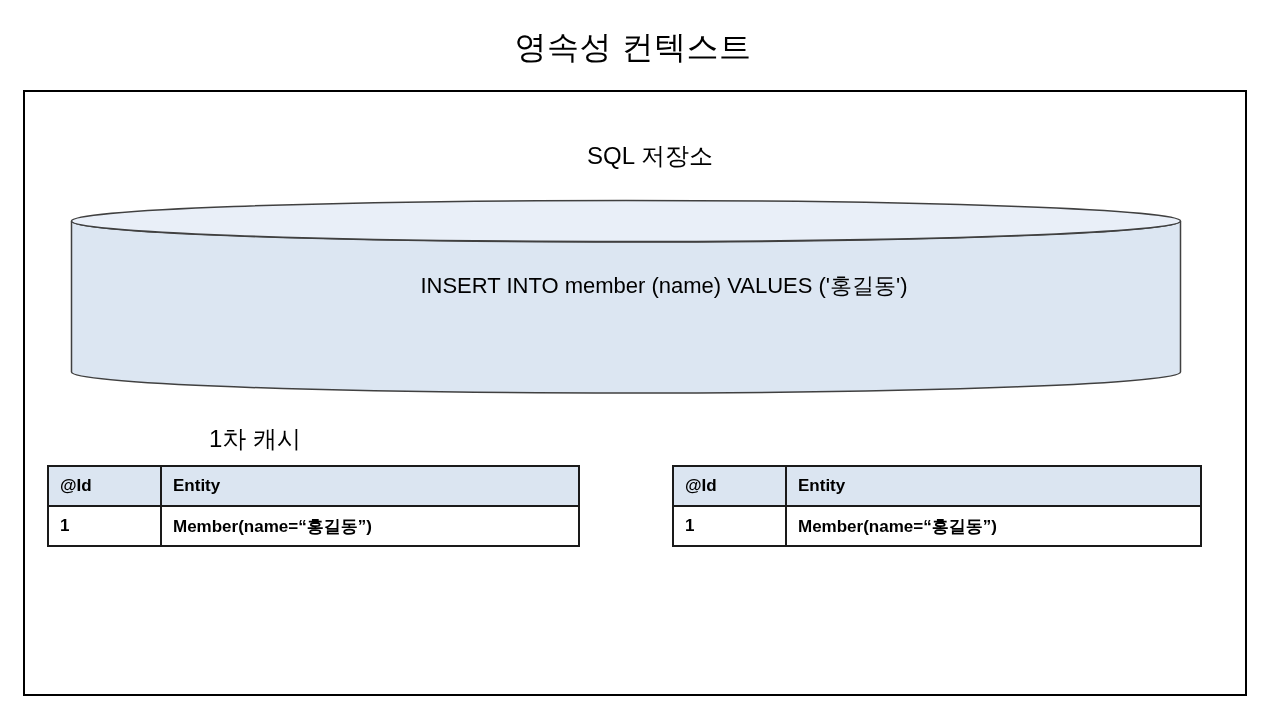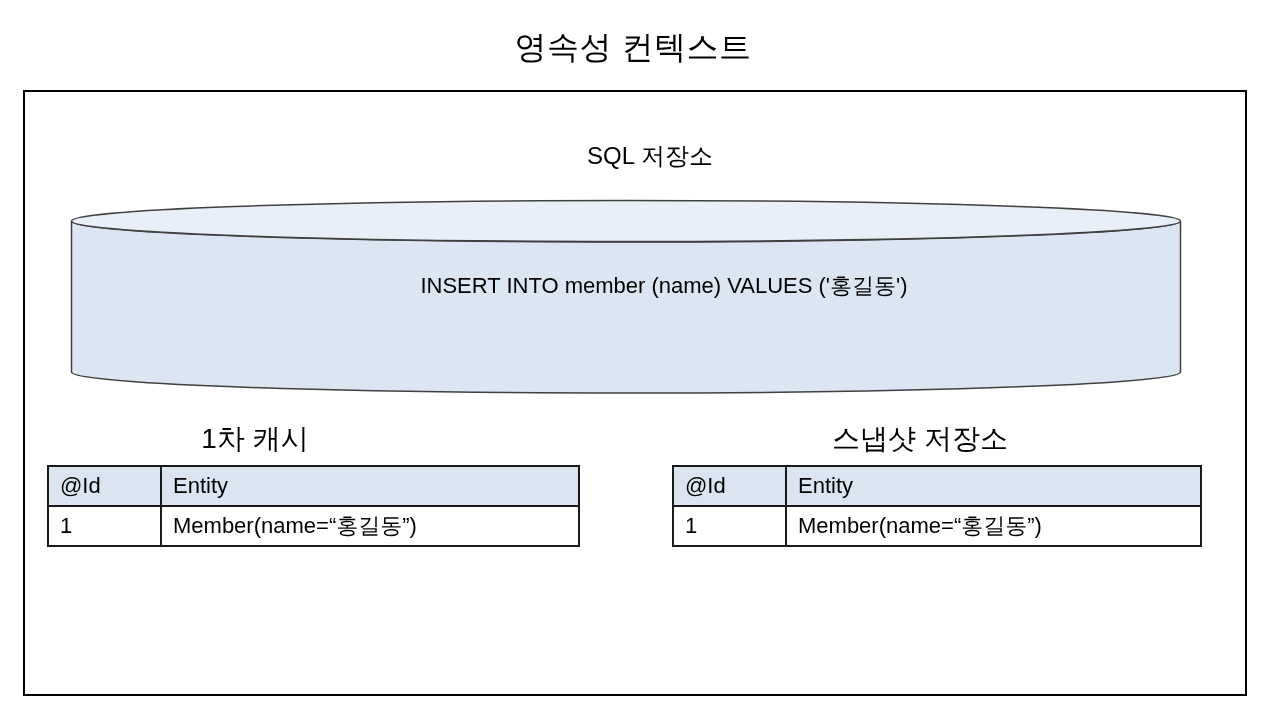--- a/index.html
+++ b/index.html
@@ -59,43 +59,44 @@
     position: absolute;
     top: 72px;
     left: 0;
     width: 100%;
     text-align: center;
     font-size: 22px;
   }
   .section-label {
     position: absolute;
     top: 334px;
-    font-size: 28px;
+    font-size: 24px;
     text-align: center;
     line-height: 26px;
   }
   .label-cache { left: 0; width: 460px; }
   .label-snapshot { left: 630px; width: 530px; }
   table.entity-table {
     position: absolute;
     top: 373px;
     border-collapse: collapse;
     table-layout: fixed;
     background: #ffffff;
   }
   .table-cache { left: 22px; width: 533px; }
   .table-snapshot { left: 647px; width: 530px; }
   table.entity-table td {
     border: 2px solid #1a1a1a;
     height: 40px;
     padding: 0 4px 0 11px;
-    font-size: 22px;
+    font-size: 17px;
     vertical-align: middle;
     overflow: hidden;
     white-space: nowrap;
+    font-weight: bold;
   }
   table.entity-table col.c-id { width: 113px; }
   table.entity-table tr.header-row td { background: #dbe5f1; }
 </style>
 </head>
 <body>
 
 <div class="page">
 
   <div class="title">영속성 컨텍스트</div>
@@ -124,21 +125,20 @@
         <td>@Id</td>
         <td>Entity</td>
       </tr>
       <tr>
         <td>1</td>
         <td>Member(name=“홍길동”)</td>
       </tr>
     </tbody>
       </table>
 
-    <div class="section-label label-snapshot">스냅샷 저장소</div>
 
     <table class="entity-table table-snapshot">
       <colgroup>
           <col class="c-id">
           <col class="c-entity">
         </colgroup>
       <tbody>
           <tr class="header-row">
         <td>@Id</td>
         <td>Entity</td>

